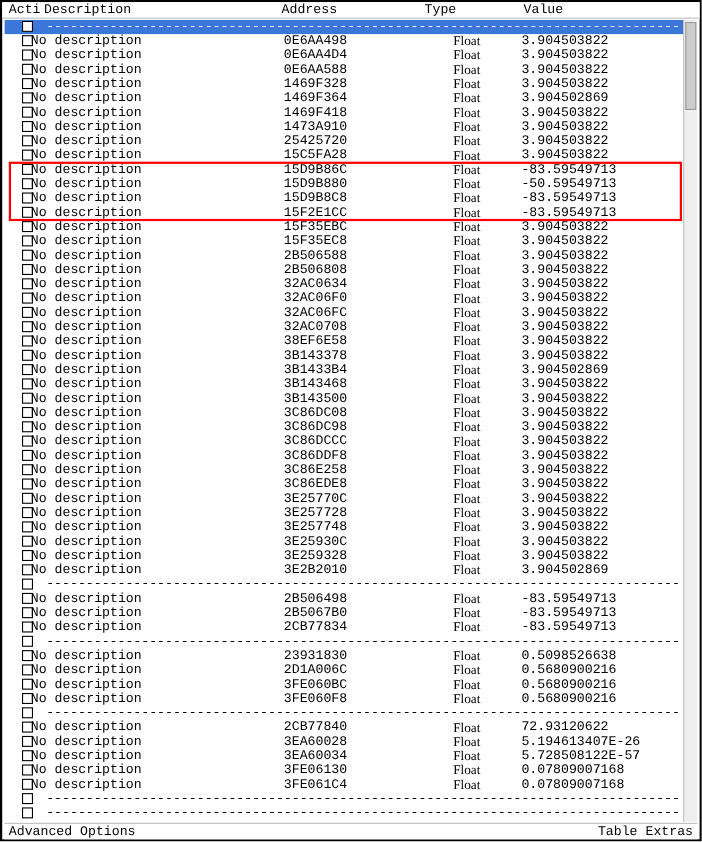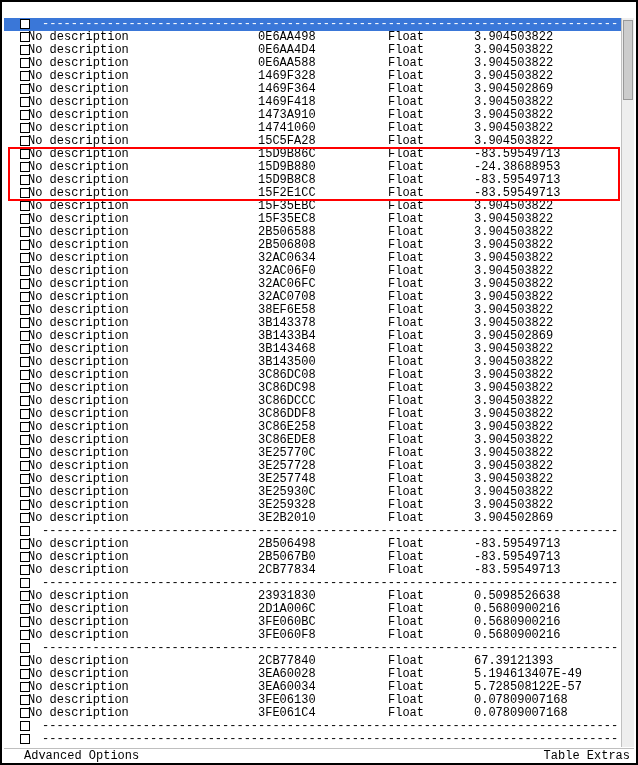--- a/index.html
+++ b/index.html
@@ -61,21 +61,21 @@
     left: 16px;
     top: 1px;
     width: 10px;
     height: 10px;
     border: 1px solid #000;
     box-sizing: border-box;
     background: #fff;
   }
   .row .desc { position: absolute; left: 24px; }
   .row .addr { position: absolute; left: 254px; }
-  .row .type { position: absolute; left: 384px; }
+  .row .type { position: absolute; left: 408px; font-family: Liberation Serif, serif; }
   .row .val  { position: absolute; left: 470px; }
 
   .row.sel {
     background: #3a77d8;
     color: #fff;
   }
 
   .dash-row {
     position: relative;
     height: 13px;
@@ -131,43 +131,50 @@
   .footer {
     position: absolute;
     left: 2px;
     right: 2px;
     bottom: 0;
     height: 14px;
     line-height: 14px;
     border-top: 1px solid #bfbfbf;
     background: #fff;
   }
-  .footer .left { position: absolute; left: 20px; }
+  .footer .left { position: absolute; left: 4px; }
   .footer .right { position: absolute; right: 4px; text-align: right; }
 </style>
 </head>
 <body>
 
 <div class="wrap">
 
+  <div class="header">
+    <span class="h-active">Acti</span>
+    <span class="h-desc">Description</span>
+    <span class="h-addr">Address</span>
+    <span class="h-type">Type</span>
+    <span class="h-value">Value</span>
+  </div>
 
   <div class="viewport">
     <div class="rows" id="rows-container">
         <div class="dash-row row sel" style="background: rgb(58, 119, 216);"><span class="cb"></span><span class="dashes" style="color: rgb(255, 255, 255);">------------------------------------------------------------------------------------------------------------------------</span></div>
         <div class="row"><span class="cb"></span><span class="desc">No description</span><span class="addr">0E6AA498</span><span class="type">Float</span><span class="val">3.904503822</span></div>
         <div class="row"><span class="cb"></span><span class="desc">No description</span><span class="addr">0E6AA4D4</span><span class="type">Float</span><span class="val">3.904503822</span></div>
         <div class="row"><span class="cb"></span><span class="desc">No description</span><span class="addr">0E6AA588</span><span class="type">Float</span><span class="val">3.904503822</span></div>
         <div class="row"><span class="cb"></span><span class="desc">No description</span><span class="addr">1469F328</span><span class="type">Float</span><span class="val">3.904503822</span></div>
         <div class="row"><span class="cb"></span><span class="desc">No description</span><span class="addr">1469F364</span><span class="type">Float</span><span class="val">3.904502869</span></div>
         <div class="row"><span class="cb"></span><span class="desc">No description</span><span class="addr">1469F418</span><span class="type">Float</span><span class="val">3.904503822</span></div>
         <div class="row"><span class="cb"></span><span class="desc">No description</span><span class="addr">1473A910</span><span class="type">Float</span><span class="val">3.904503822</span></div>
-        <div class="row"><span class="cb"></span><span class="desc">No description</span><span class="addr">14741060</span><span class="type">Float</span><span class="val">3.904503822</span></div>
+        <div class="row"><span class="cb"></span><span class="desc">No description</span><span class="addr">25425720</span><span class="type">Float</span><span class="val">3.904503822</span></div>
         <div class="row"><span class="cb"></span><span class="desc">No description</span><span class="addr">15C5FA28</span><span class="type">Float</span><span class="val">3.904503822</span></div>
         <div class="row"><span class="cb"></span><span class="desc">No description</span><span class="addr">15D9B86C</span><span class="type">Float</span><span class="val">-83.59549713</span></div>
-        <div class="row"><span class="cb"></span><span class="desc">No description</span><span class="addr">15D9B880</span><span class="type">Float</span><span class="val">-24.38688953</span></div>
+        <div class="row"><span class="cb"></span><span class="desc">No description</span><span class="addr">15D9B880</span><span class="type">Float</span><span class="val">-50.59549713</span></div>
         <div class="row"><span class="cb"></span><span class="desc">No description</span><span class="addr">15D9B8C8</span><span class="type">Float</span><span class="val">-83.59549713</span></div>
         <div class="row"><span class="cb"></span><span class="desc">No description</span><span class="addr">15F2E1CC</span><span class="type">Float</span><span class="val">-83.59549713</span></div>
         <div class="row"><span class="cb"></span><span class="desc">No description</span><span class="addr">15F35EBC</span><span class="type">Float</span><span class="val">3.904503822</span></div>
         <div class="row"><span class="cb"></span><span class="desc">No description</span><span class="addr">15F35EC8</span><span class="type">Float</span><span class="val">3.904503822</span></div>
         <div class="row"><span class="cb"></span><span class="desc">No description</span><span class="addr">2B506588</span><span class="type">Float</span><span class="val">3.904503822</span></div>
         <div class="row"><span class="cb"></span><span class="desc">No description</span><span class="addr">2B506808</span><span class="type">Float</span><span class="val">3.904503822</span></div>
         <div class="row"><span class="cb"></span><span class="desc">No description</span><span class="addr">32AC0634</span><span class="type">Float</span><span class="val">3.904503822</span></div>
         <div class="row"><span class="cb"></span><span class="desc">No description</span><span class="addr">32AC06F0</span><span class="type">Float</span><span class="val">3.904503822</span></div>
         <div class="row"><span class="cb"></span><span class="desc">No description</span><span class="addr">32AC06FC</span><span class="type">Float</span><span class="val">3.904503822</span></div>
         <div class="row"><span class="cb"></span><span class="desc">No description</span><span class="addr">32AC0708</span><span class="type">Float</span><span class="val">3.904503822</span></div>
@@ -200,22 +207,22 @@
           <span class="dashes">------------------------------------------------------------------------------------------------------------------------</span>
         </div>
         <div class="row"><span class="cb"></span><span class="desc">No description</span><span class="addr">23931830</span><span class="type">Float</span><span class="val">0.5098526638</span></div>
         <div class="row"><span class="cb"></span><span class="desc">No description</span><span class="addr">2D1A006C</span><span class="type">Float</span><span class="val">0.5680900216</span></div>
         <div class="row"><span class="cb"></span><span class="desc">No description</span><span class="addr">3FE060BC</span><span class="type">Float</span><span class="val">0.5680900216</span></div>
         <div class="row"><span class="cb"></span><span class="desc">No description</span><span class="addr">3FE060F8</span><span class="type">Float</span><span class="val">0.5680900216</span></div>
         <div class="dash-row">
           <span class="cb"></span>
           <span class="dashes">------------------------------------------------------------------------------------------------------------------------</span>
         </div>
-        <div class="row"><span class="cb"></span><span class="desc">No description</span><span class="addr">2CB77840</span><span class="type">Float</span><span class="val">67.39121393</span></div>
-        <div class="row"><span class="cb"></span><span class="desc">No description</span><span class="addr">3EA60028</span><span class="type">Float</span><span class="val">5.194613407E-49</span></div>
+        <div class="row"><span class="cb"></span><span class="desc">No description</span><span class="addr">2CB77840</span><span class="type">Float</span><span class="val">72.93120622</span></div>
+        <div class="row"><span class="cb"></span><span class="desc">No description</span><span class="addr">3EA60028</span><span class="type">Float</span><span class="val">5.194613407E-26</span></div>
         <div class="row"><span class="cb"></span><span class="desc">No description</span><span class="addr">3EA60034</span><span class="type">Float</span><span class="val">5.728508122E-57</span></div>
         <div class="row"><span class="cb"></span><span class="desc">No description</span><span class="addr">3FE06130</span><span class="type">Float</span><span class="val">0.07809007168</span></div>
         <div class="row"><span class="cb"></span><span class="desc">No description</span><span class="addr">3FE061C4</span><span class="type">Float</span><span class="val">0.07809007168</span></div>
         <div class="dash-row">
           <span class="cb"></span>
           <span class="dashes">------------------------------------------------------------------------------------------------------------------------</span>
         </div>
         <div class="dash-row">
           <span class="cb"></span>
           <span class="dashes">------------------------------------------------------------------------------------------------------------------------</span>

